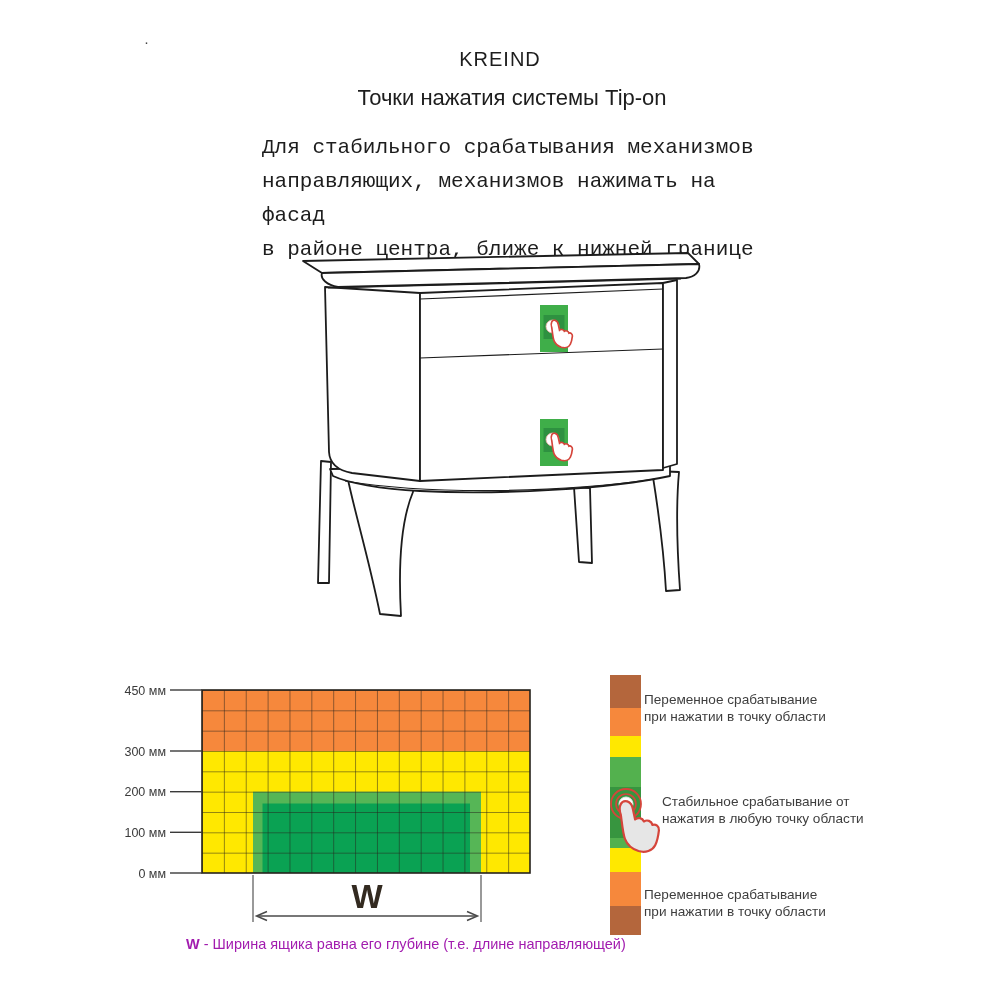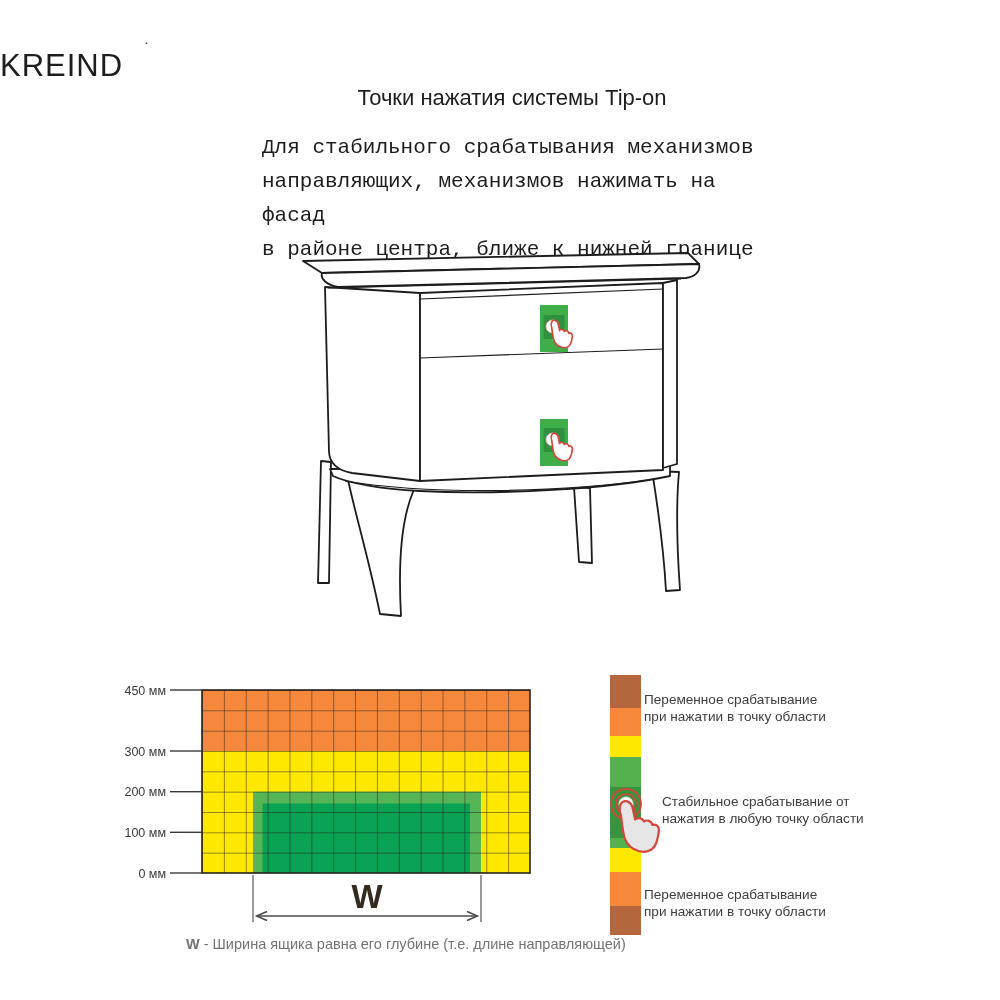--- a/index.html
+++ b/index.html
@@ -1,24 +1,24 @@
 <!DOCTYPE html>
 <html><head>
 <meta charset="utf-8">
 <style>
   html,body{margin:0;padding:0;background:#ffffff;}
   .page{position:relative;width:1000px;height:1000px;background:#ffffff;overflow:hidden;
         font-family:"Liberation Sans", sans-serif;color:#1d1d1d;}
   .stray-dot{position:absolute;left:144px;top:33px;font-size:15px;color:#444;}
-  .brand{position:absolute;left:0;top:48px;width:1000px;text-align:left;
-         font-size:31px;letter-spacing:1px;font-weight:400;}
+  .brand{position:absolute;left:0;top:48px;width:1000px;text-align:center;
+         font-size:20px;letter-spacing:1px;font-weight:400;}
   .subtitle{position:absolute;left:12px;top:85px;width:1000px;text-align:center;
             font-size:22px;font-weight:400;}
   .intro{position:absolute;left:262px;top:131px;width:520px;font-size:21px;line-height:34px;font-family:Liberation Mono, monospace;}
-  .caption{position:absolute;left:186px;top:936px;font-size:14.5px;color:#737373;}
+  .caption{position:absolute;left:186px;top:936px;font-size:14.5px;color:#a21caf;}
   .caption b{font-weight:bold;}
   svg{position:absolute;overflow:visible;}
   svg text{font-family:"Liberation Sans", sans-serif;}
   .axis-label{font-size:12.5px;fill:#3a3a3a;}
   .legend-label{font-size:13.6px;fill:#3e3e3e;}
   .w-label{font-size:33px;font-weight:bold;fill:#332a20;}
   .outline{fill:#ffffff;stroke:#1c1c1c;stroke-width:1.8;stroke-linejoin:round;}
   .thinline{fill:none;stroke:#1c1c1c;stroke-width:1.2;}
 </style>
 </head>

